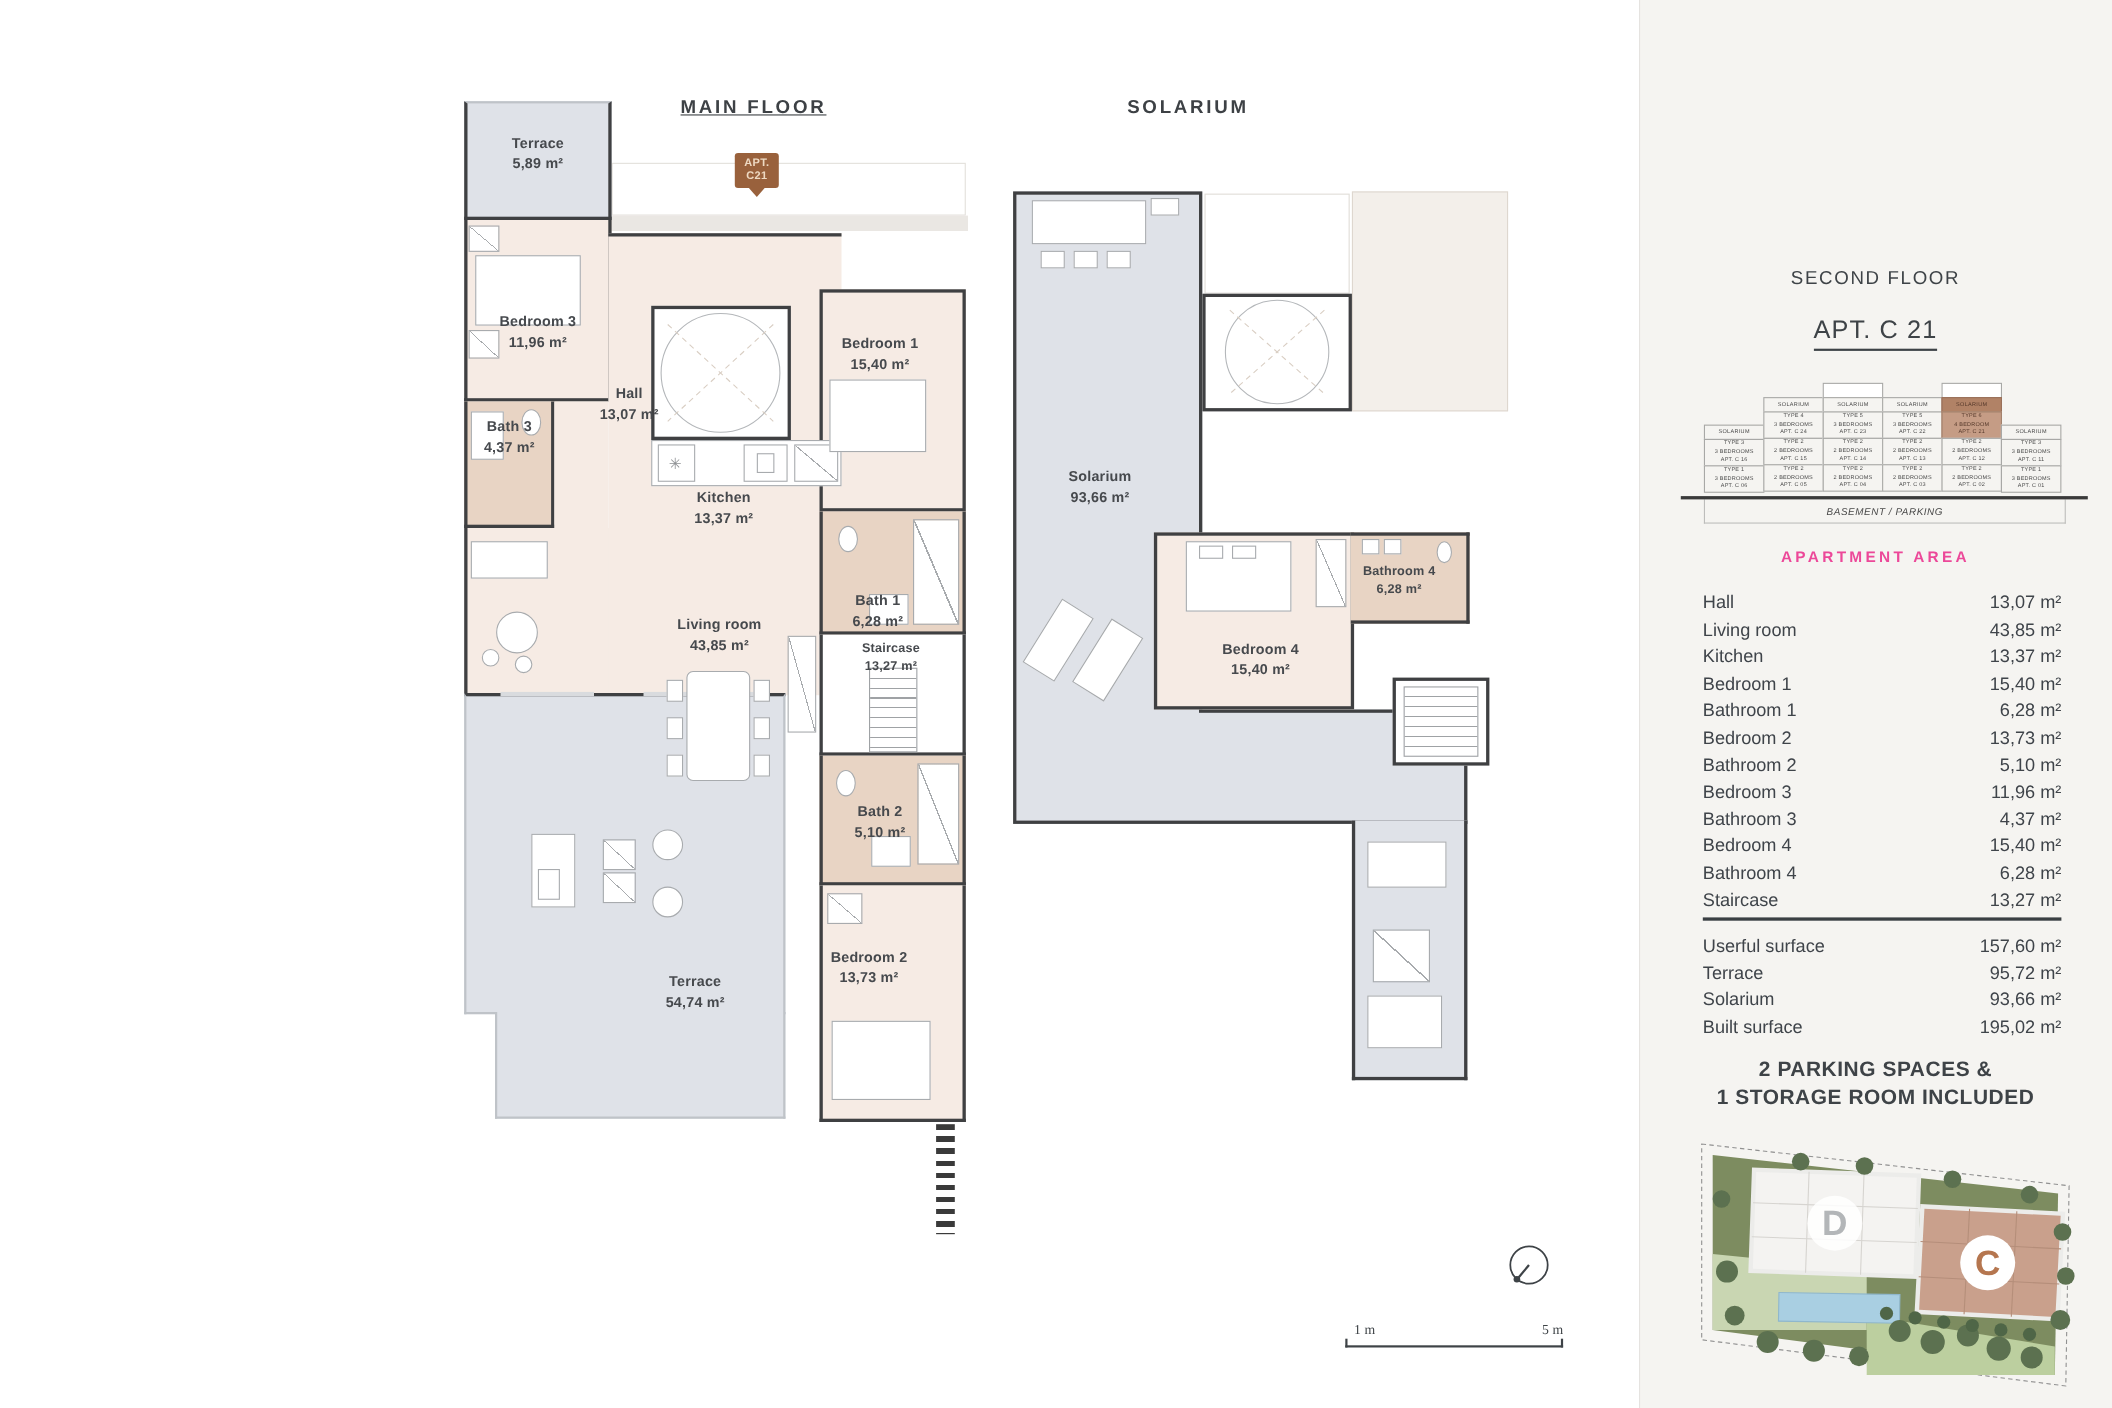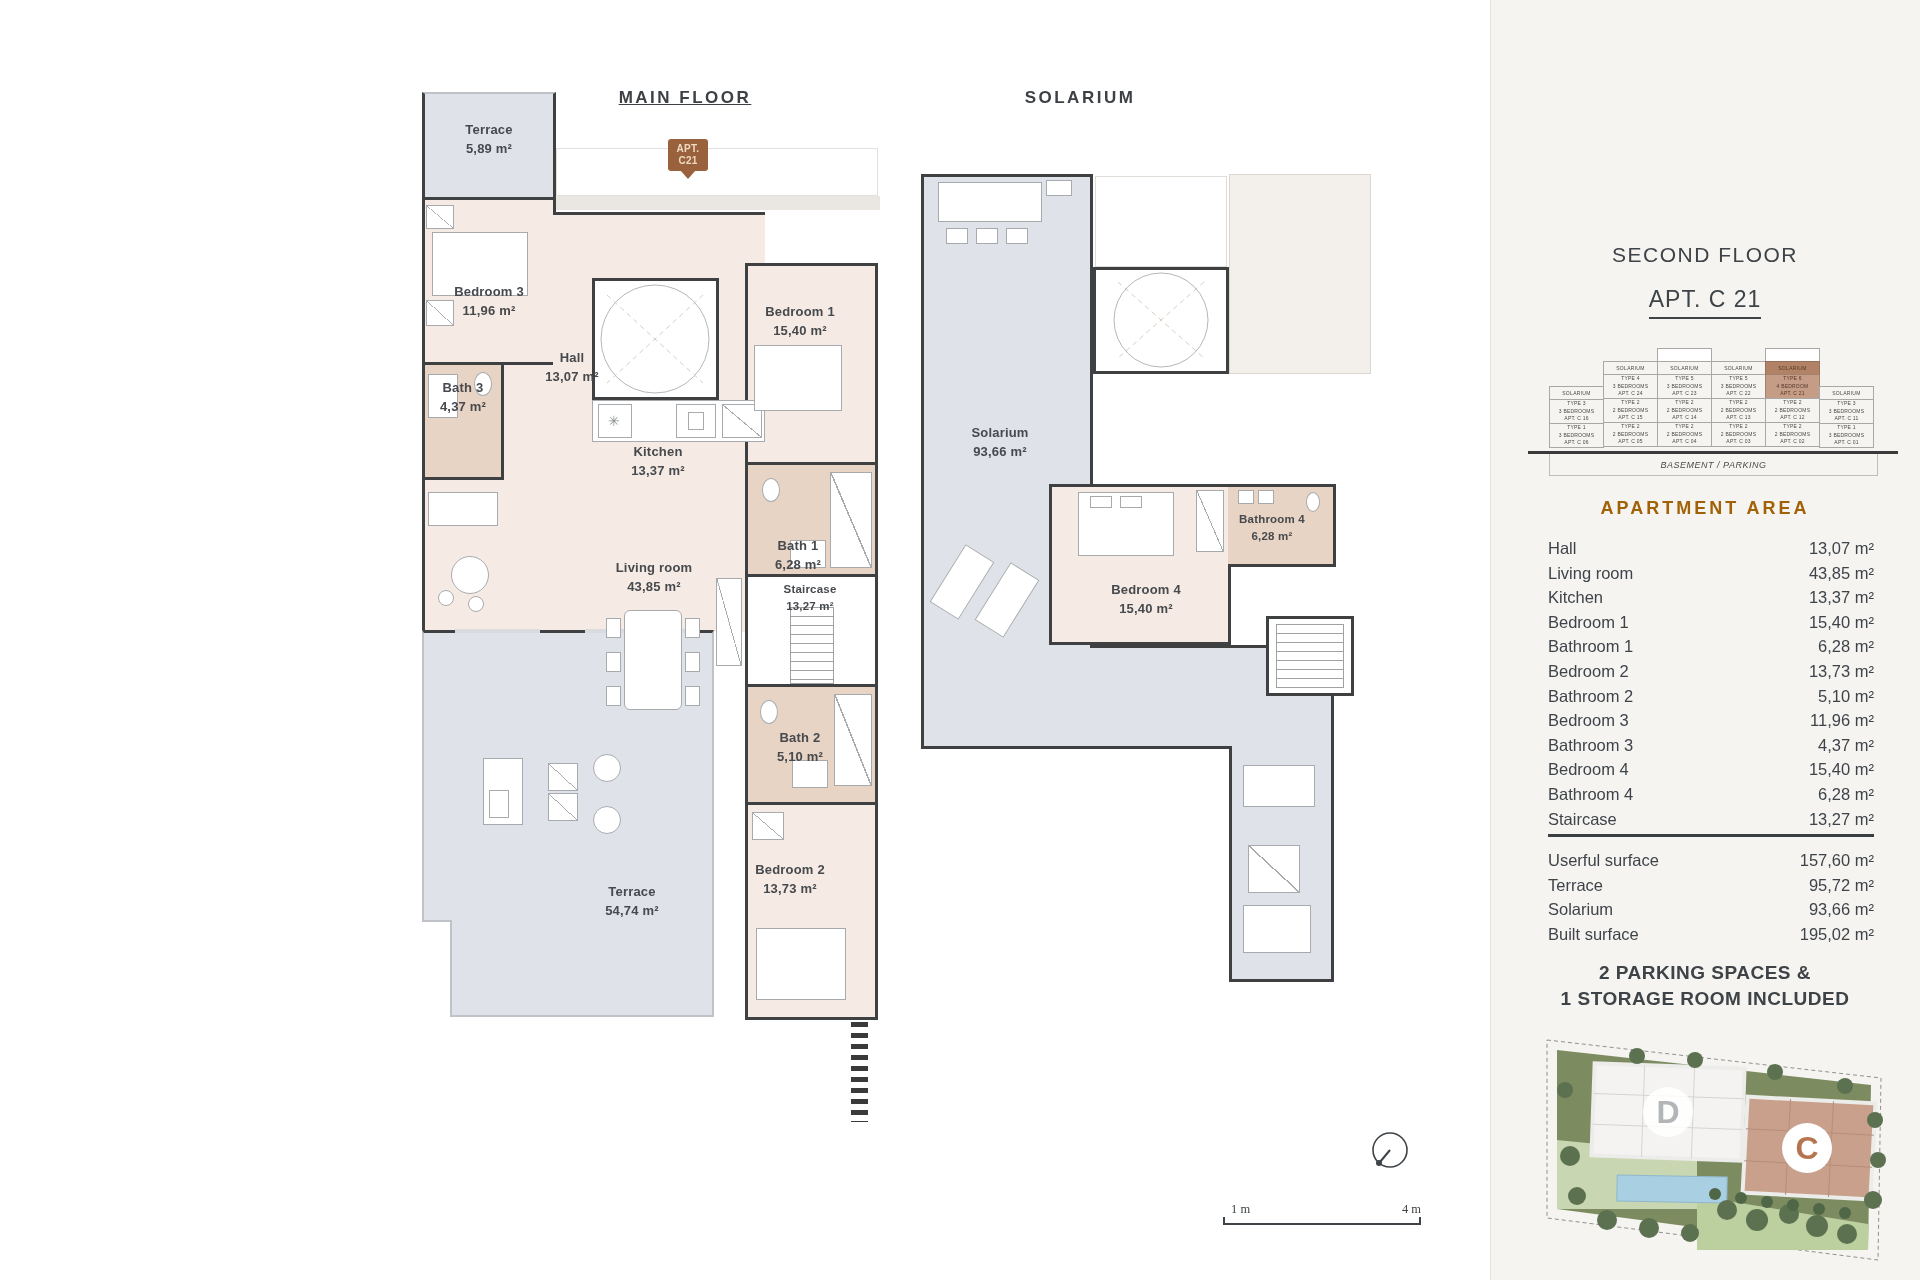--- a/index.html
+++ b/index.html
@@ -35,24 +35,24 @@
              border-radius:3px; z-index:7; text-align:center; color:#eed9c2; font-size:10px;
              font-weight:700; line-height:12px; padding-top:4px; letter-spacing:.3px; }
   #apt-pin:after { content:""; position:absolute; left:12px; top:31px; border:8px solid transparent;
                    border-top:9px solid #99613c; }
 
   
   #sidebar { position:absolute; left:1490px; top:0; width:430px; height:1280px;
              background:#f5f4f1; border-left:1px solid #e5e3e0; z-index:1; }
   .sb-center { position:absolute; left:1490px; width:430px; text-align:center; z-index:5; }
   #sb-title { top:205px; font-size:27px; font-weight:700; color:#a7795c; letter-spacing:.8px; }
-  #sb-sub { top:243px; font-size:21px; font-weight:400; color:#3e4347; letter-spacing:1.5px; }
+  #sb-sub { top:243px; font-size:17px; font-weight:400; color:#3e4347; letter-spacing:1.5px; }
   #sb-apt { top:286px; font-size:23px; color:#3e4347; letter-spacing:1px; }
   #sb-apt span { border-bottom:2px solid #3e4347; padding-bottom:5px; }
-  #sb-areahead { top:498px; font-size:18px; font-weight:600; letter-spacing:3px; color:#a16207; }
+  #sb-areahead { top:498px; font-size:14px; font-weight:600; letter-spacing:3px; color:#ec4899; }
   #sb-park1 { top:962px; font-size:19px; font-weight:700; letter-spacing:.5px; }
   #sb-park2 { top:988px; font-size:19px; font-weight:700; letter-spacing:.5px; }
 
   #area-table { position:absolute; left:1548px; top:536px; width:326px; z-index:5; }
   .arow { display:flex; justify-content:space-between; font-size:16.5px; color:#3f444a;
           line-height:24.6px; }
   #sb-divider { position:absolute; left:1548px; top:834px; width:326px; height:3px; background:#3a3f43; z-index:5; }
   #totals-table { position:absolute; left:1548px; top:848px; width:326px; z-index:5; }
 
   
@@ -280,21 +280,21 @@
       <div>6,28 m²</div>
     </div>
 
   <svg class="abs" style="left:1368px; top:1128px; z-index:5;" width="44" height="44" viewBox="0 0 44 44">
     <circle cx="22" cy="22" r="17" fill="none" stroke="#3e4347" stroke-width="1.6"></circle>
     <line x1="22" y1="22" x2="12" y2="34" stroke="#3e4347" stroke-width="2"></line>
     <circle cx="11" cy="35" r="3" fill="#3e4347"></circle>
   </svg>
   <div id="scalebar">
     <div class="lab" style="left:8px;">1 m</div>
-    <div class="lab" style="right:0;">4 m</div>
+    <div class="lab" style="right:0;">5 m</div>
     <div class="line"></div>
     <div class="tick" style="left:0;"></div>
     <div class="tick" style="right:0;"></div>
   </div>
 
   <div id="sidebar"></div>
 
   <div class="sb-center" id="sb-sub">SECOND FLOOR</div>
   <div class="sb-center" id="sb-apt"><span>APT. C 21</span></div>
 

